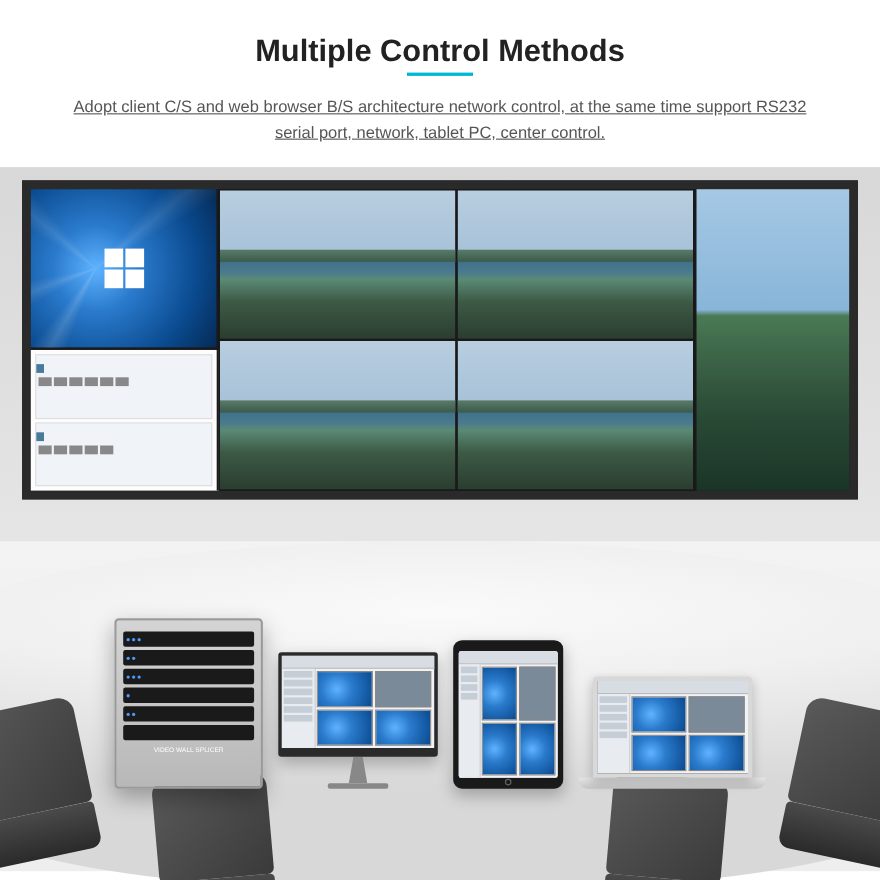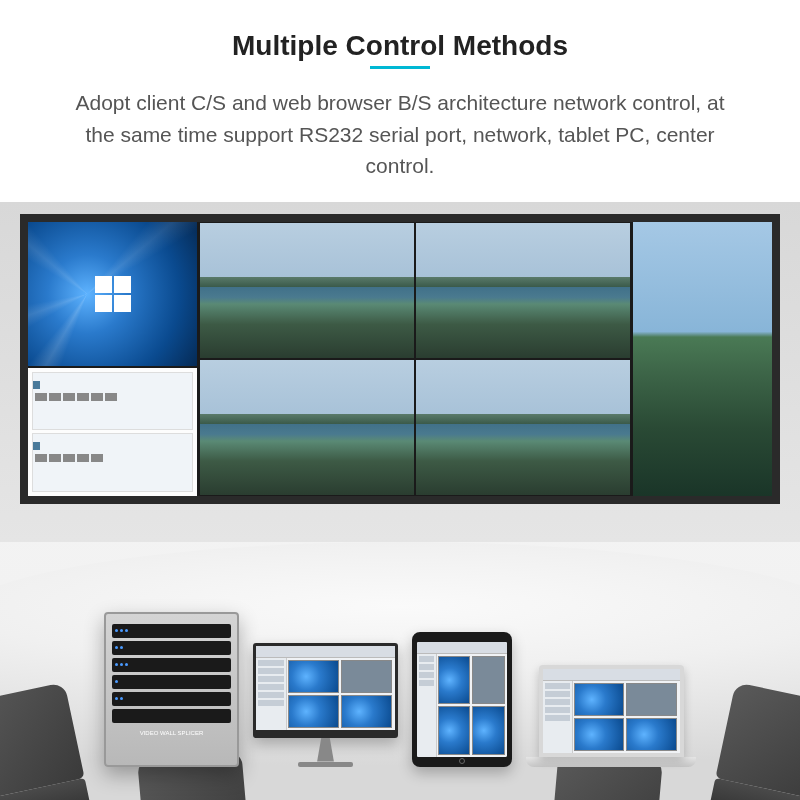--- a/index.html
+++ b/index.html
@@ -21,25 +21,26 @@
       color: #222;
       margin-bottom: 4px;
     }
     .underline {
       width: 60px;
       height: 3px;
       background: #00b8d4;
       margin: 0 auto 18px;
     }
     .description {
-      font-size: 21px;
+      font-size: 15px;
       color: #555;
       line-height: 1.5;
       max-width: 680px;
       margin: 0 auto;
+      text-decoration: underline;
     }
     .room {
       position: relative;
       height: 640px;
       background: linear-gradient(180deg, #e8e8e8 0%, #f5f5f5 30%, #eeeeee 100%);
     }
     .wall {
       position: absolute;
       top: 0;
       left: 0;

